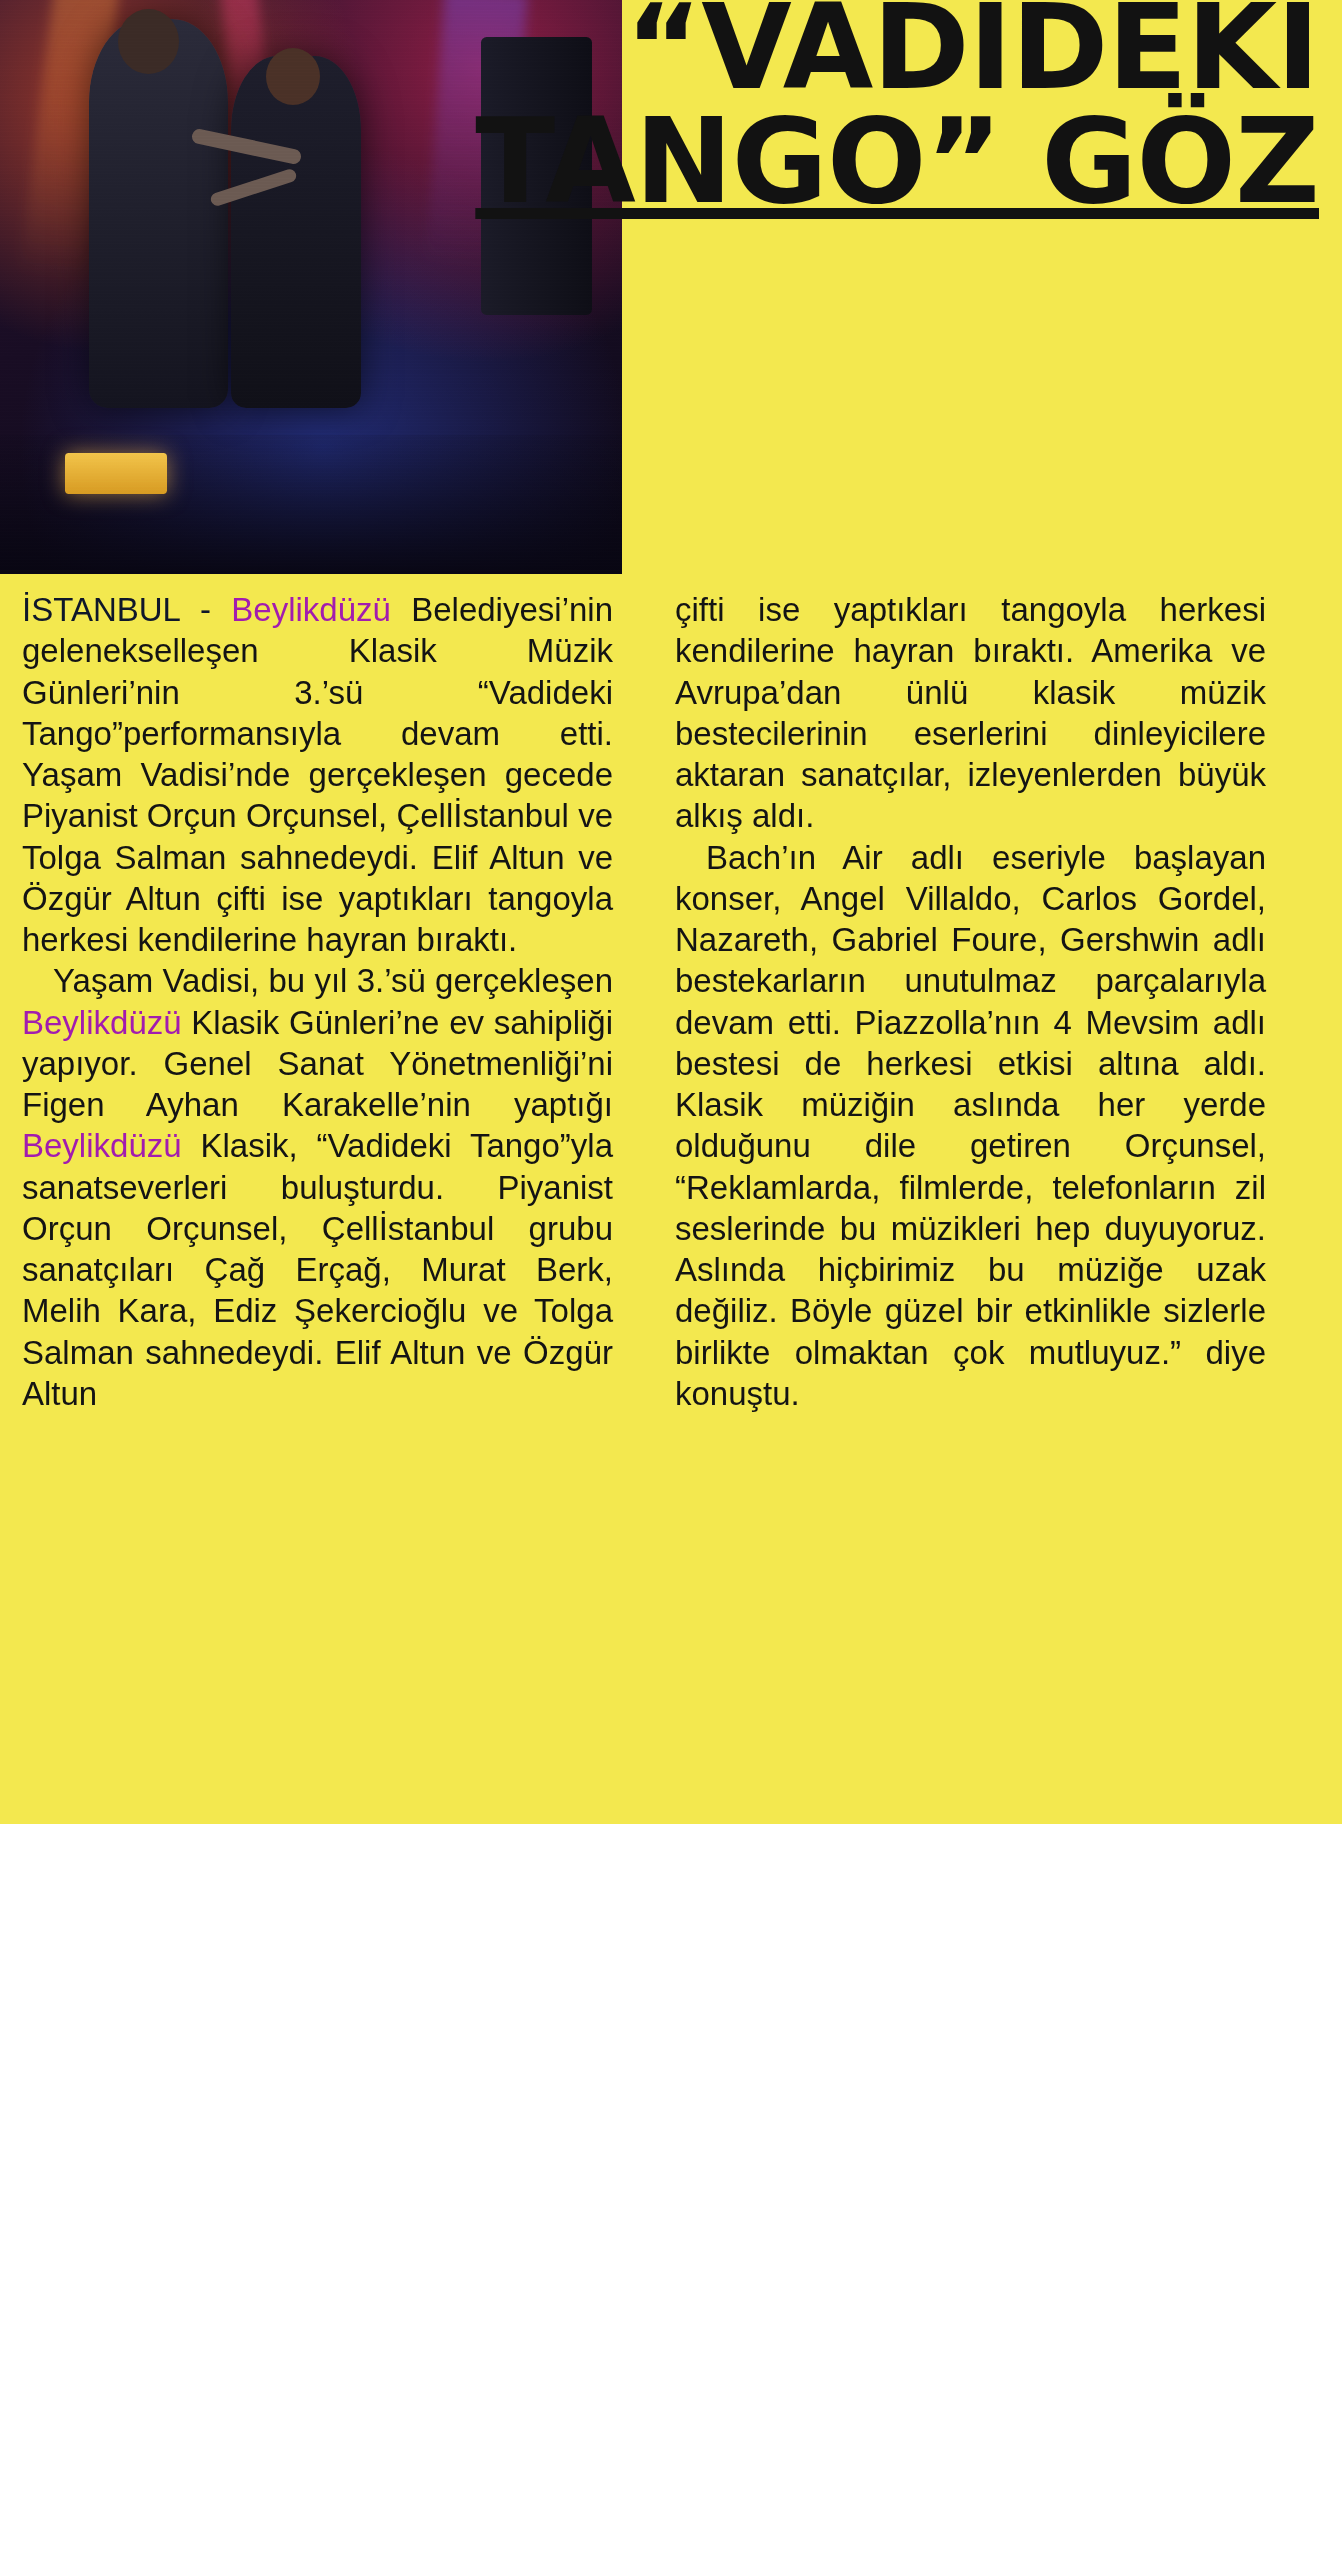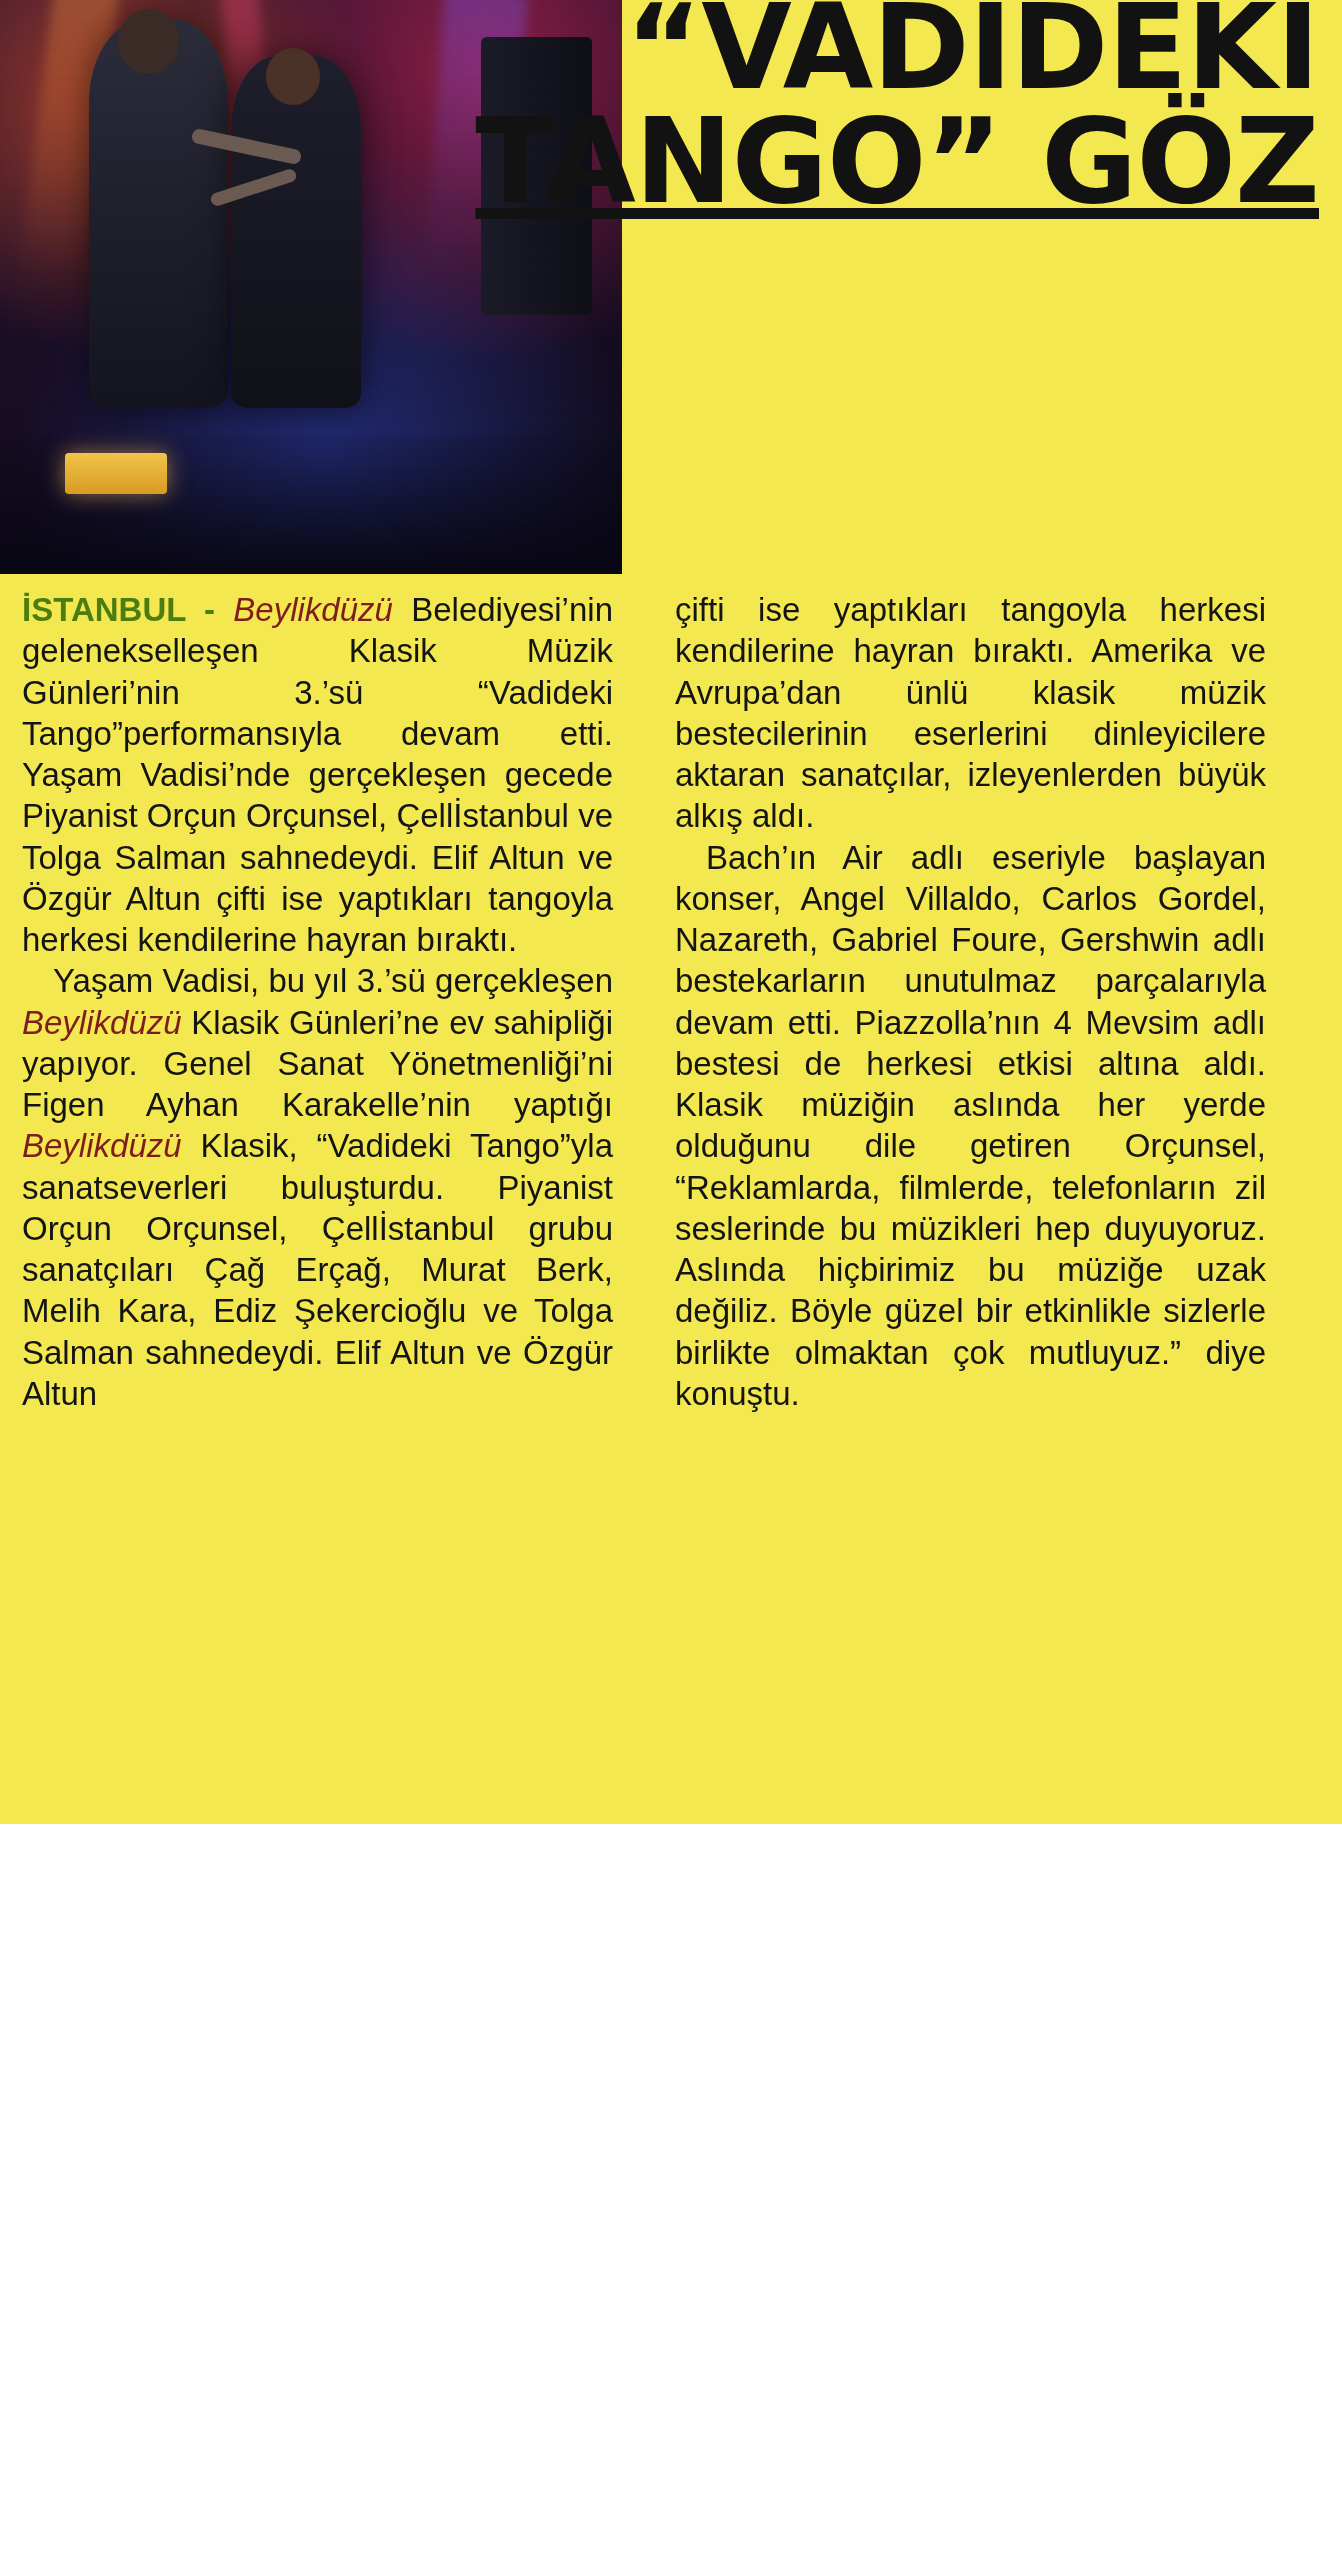--- a/index.html
+++ b/index.html
@@ -164,22 +164,22 @@
     font-size: 33px;
     line-height: 1.25;
     color: #141414;
     text-align: justify;
     hyphens: auto;
   }
   .col-left { padding-right: 31px; }
   .col-right { padding-left: 31px; }
   .col p { margin: 0; }
   .col p + p { text-indent: 31px; }
-  .hi { color: #7f1d1d; font-style: italic; }
-  .hl-blue { color: #4d7c0f; font-weight: bold; }
+  .hi { color: #a21caf; }
+  .hl-blue { color: #0f172a; }
 
   
   .bottom-photo {
     position: absolute;
     left: 0;
     top: 1869px;
     width: 1343px;
     height: 707px;
     overflow: hidden;
     background: #0a0a14;

